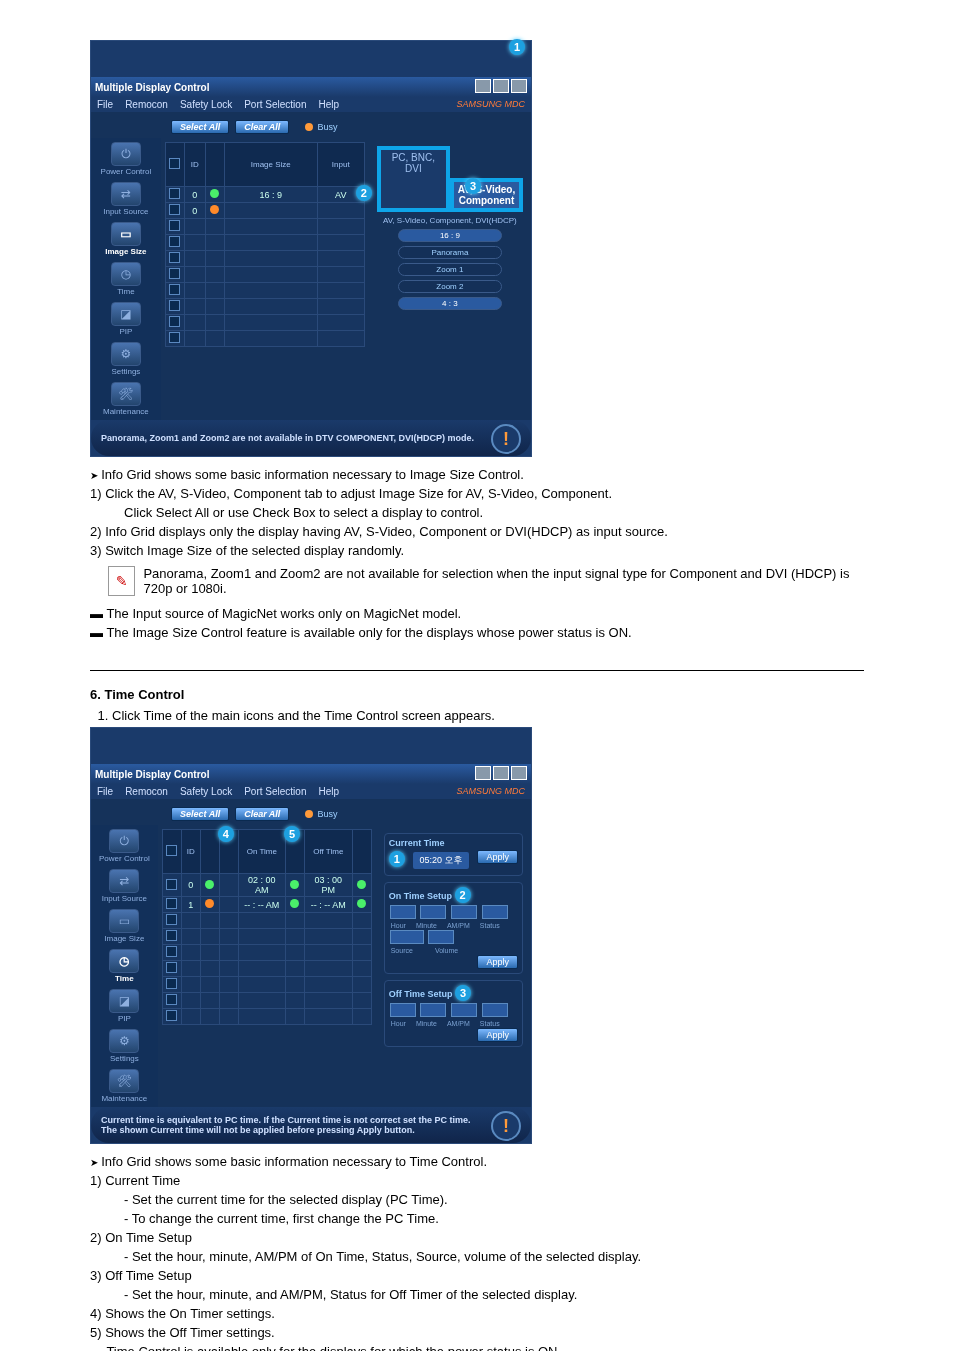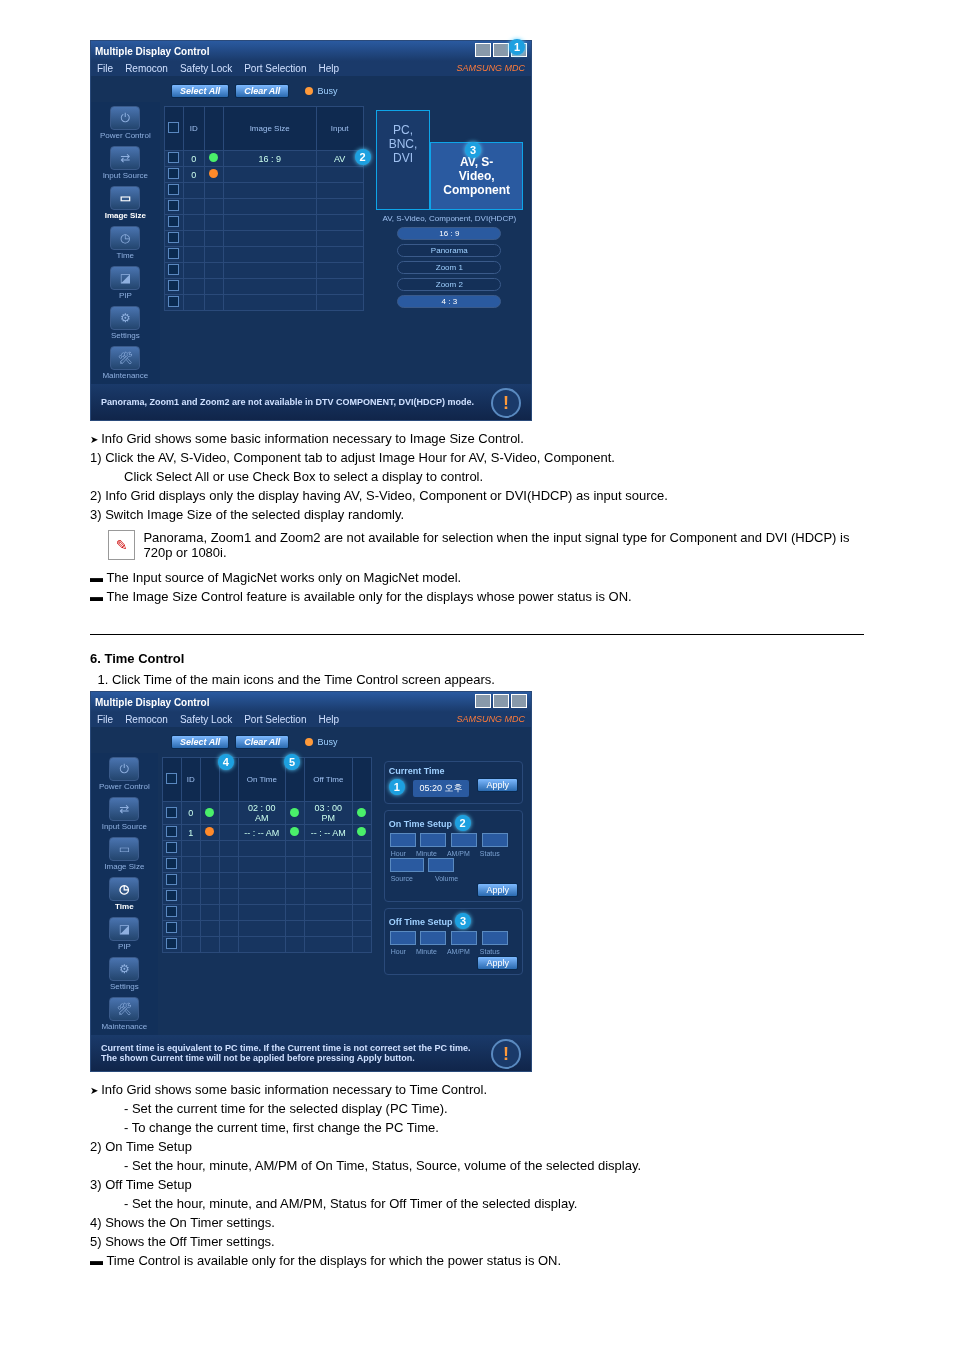--- a/index.html
+++ b/index.html
@@ -24,20 +24,21 @@
     color: #cfe0ff;
   }
   .titlebar {
     background: linear-gradient(#2a5aa0,#1a3a6a);
     color:#fff;
     font-weight: bold;
     padding: 2px 4px;
     display:flex;
     justify-content: space-between;
     align-items:center;
+    margin-top:36px;
   }
   .titlebar .win-btns span{
     display:inline-block;width:14px;height:12px;background:#89a;margin-left:2px;border:1px solid #fff;
   }
   .menubar {
     background:#1a3a6a;
     padding: 2px 6px;
     display:flex;
     gap:12px;
     color:#d0e0ff;
@@ -90,21 +91,21 @@
   table.grid td{
     border:1px solid #2a4a7a;padding:1px 2px;text-align:center;height:12px;
     background:#173560;
   }
   .cb{width:9px;height:9px;border:1px solid #5a88c0;display:inline-block;background:#0a2a50;}
   .ld-on{width:9px;height:9px;border-radius:50%;background:#4af06a;display:inline-block;}
   .ld-off{width:9px;height:9px;border-radius:50%;background:#ff8a2a;display:inline-block;}
 
   .right-pane{width:160px;padding:8px;}
   .tabs{display:flex;margin-bottom:4px;}
-  .tab{flex:1;font-size:12px;text-align:center;padding:12px;border:1px solid #0ea5e9;background:#1a3a6a;color:#9fc0f0;}
+  .tab{flex:1;font-size:10px;text-align:center;padding:2px;border:4px solid #0ea5e9;background:#1a3a6a;color:#9fc0f0;}
   .tab.active{background:#2a5aa0;color:#fff;font-weight:bold;margin-top:32px;}
   .pane-label{font-size:8px;color:#9fc0f0;text-align:center;margin:4px 0;}
   .opt-list{display:flex;flex-direction:column;gap:4px;align-items:center;}
   .opt-btn{
     width:100px;font-size:8px;color:#9fd0ff;text-align:center;padding:1px;
     border:1px solid #3a5a8a;border-radius:10px;background:#143058;
   }
   .opt-btn.sel{background:#2a5aa0;color:#fff;}
 
   .circ-num{
@@ -113,21 +114,21 @@
     box-shadow:0 0 4px #5ad0ff;
   }
   .cn-1{position:absolute;}
 
   .footer-note{
     background:linear-gradient(#1a3a6a,#10254a);
     padding:6px 10px;
     font-size:9px;color:#cfe0ff;font-weight:bold;
     position:relative;
     min-height:24px;
-    display:flex;align-items:center;
+    display:flex;align-items:center;border-radius:18px;
   }
   .footer-ico{
     position:absolute;right:10px;top:4px;width:26px;height:26px;border-radius:50%;
     background:#1a3a6a;border:2px solid #5a8ac0;color:#ff9a3a;font-size:18px;
     display:flex;align-items:center;justify-content:center;
   }
 
   
   .time-block{
     border:1px solid #2a4a7a;border-radius:4px;padding:4px;margin-bottom:6px;background:#143058;
@@ -303,21 +304,21 @@
     </div>
 
     <div class="footer-note">
       <span>Panorama, Zoom1 and Zoom2 are not available in DTV COMPONENT, DVI(HDCP) mode.</span>
       <span class="footer-ico">!</span>
     </div>
   </div>
 
   <div class="doc-list">
     <div class="line arrow">Info Grid shows some basic information necessary to Image Size Control.</div>
-    <div class="line">1)&nbsp;<span>Click the AV, S-Video, Component tab to adjust Image Hour for AV, S-Video, Component.</span></div>
+    <div class="line">1)&nbsp;<span>Click the AV, S-Video, Component tab to adjust Image Size for AV, S-Video, Component.</span></div>
     <div class="line" style="padding-left:34px;text-indent:0;">Click Select All or use Check Box to select a display to control.</div>
     <div class="line">2)&nbsp;<span>Info Grid displays only the display having AV, S-Video, Component or DVI(HDCP) as input source.</span></div>
     <div class="line">3)&nbsp;<span>Switch Image Size of the selected display randomly.</span></div>
 
     <div class="note-row">
       <div class="note-ico">
           <span class="pen">✎</span>
         </div>
       <div class="bold">Panorama, Zoom1 and Zoom2 are not available for selection when the input signal type for Component and DVI (HDCP) is 720p or 1080i.</div>
     </div>
@@ -541,20 +542,21 @@
       <div>
         <div>Current time is equivalent to PC time. If the Current time is not correct set the PC time.</div>
         <div>The shown Current time will not be applied before pressing Apply button.</div>
       </div>
       <span class="footer-ico">!</span>
     </div>
   </div>
 
   <div class="doc-list">
     <div class="line arrow">Info Grid shows some basic information necessary to Time Control.</div>
+    <div class="line">1)&nbsp;<span>Current Time</span></div>
     <div class="line" style="padding-left:34px;text-indent:0;">- Set the current time for the selected display (PC Time).</div>
     <div class="line" style="padding-left:34px;text-indent:0;">- To change the current time, first change the PC Time.</div>
     <div class="line">2)&nbsp;<span>On Time Setup</span></div>
     <div class="line" style="padding-left:34px;text-indent:0;">- Set the hour, minute, AM/PM of On Time, Status, Source, volume of the selected display.</div>
     <div class="line">3)&nbsp;<span>Off Time Setup</span></div>
     <div class="line" style="padding-left:34px;text-indent:0;">- Set the hour, minute, and AM/PM, Status for Off Timer of the selected display.</div>
     <div class="line">4)&nbsp;<span>Shows the On Timer settings.</span></div>
     <div class="line">5)&nbsp;<span>Shows the Off Timer settings.</span></div>
     <div class="line dash bold">Time Control is available only for the displays for which the power status is ON.</div>
   </div>

